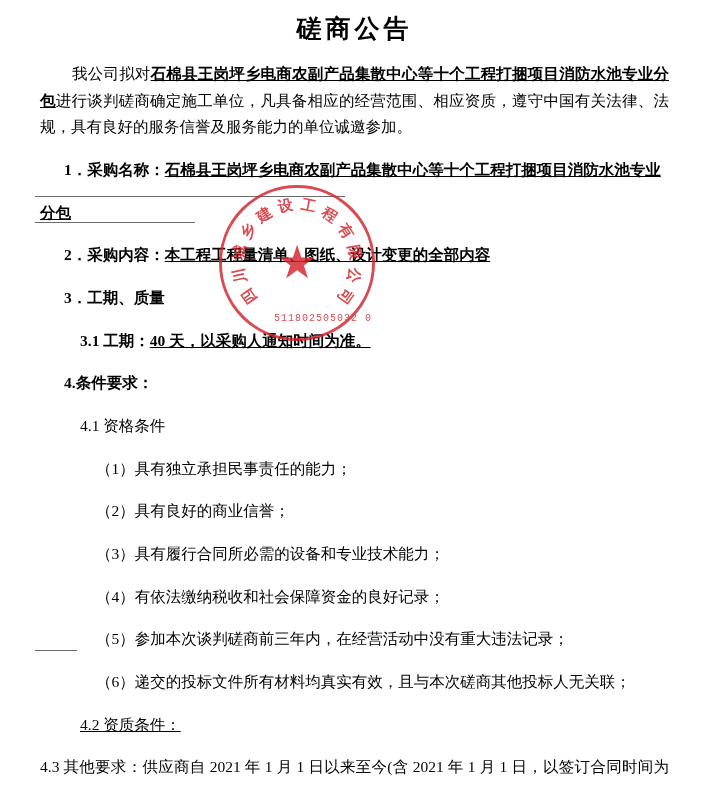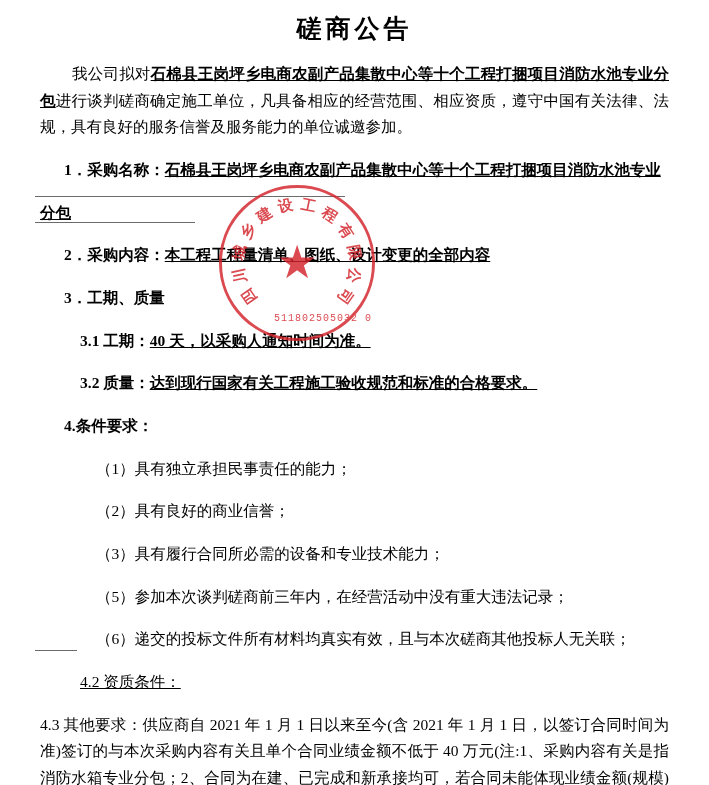--- a/index.html
+++ b/index.html
@@ -127,41 +127,44 @@
     </p>
 
     <p class="lvl1">
       <span>3．工期、质量</span>
     </p>
 
     <p class="lvl2 b">
       <span>3.1 工期：</span><span class="b u">40 天，以采购人通知时间为准。</span>
     </p>
 
-    <p class="lvl2 b">
-      <span>3.2 质量：</span><span class="b u">达到现行国家有关工程施工验收规范和标准的合格要求。</span>
-    </p>
 
     <p class="lvl1">
       <span>4.条件要求：</span>
     </p>
 
+    <p class="lvl2">
+      <span>4.1 资格条件</span>
+    </p>
 
     <p class="lvl3">
       <span>（1）具有独立承担民事责任的能力；</span>
     </p>
 
     <p class="lvl3">
       <span>（2）具有良好的商业信誉；</span>
     </p>
 
     <p class="lvl3">
       <span>（3）具有履行合同所必需的设备和专业技术能力；</span>
     </p>
 
+    <p class="lvl3">
+      <span>（4）有依法缴纳税收和社会保障资金的良好记录；</span>
+    </p>
 
     <p class="lvl3">
       <span>（5）参加本次谈判磋商前三年内，在经营活动中没有重大违法记录；</span>
     </p>
 
     <p class="lvl3">
       <span>（6）递交的投标文件所有材料均真实有效，且与本次磋商其他投标人无关联；</span>
     </p>
 
 

